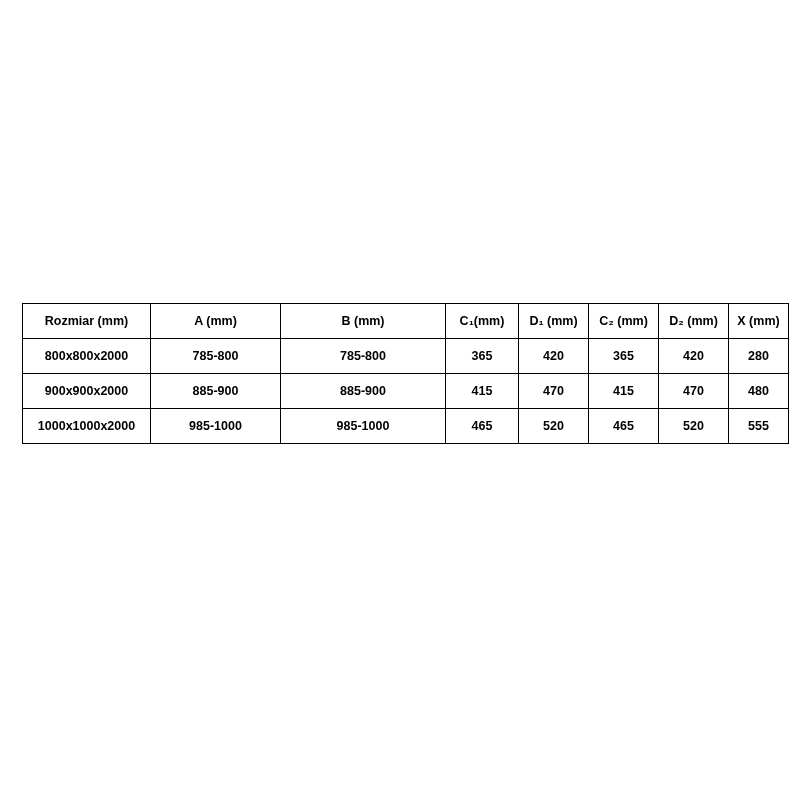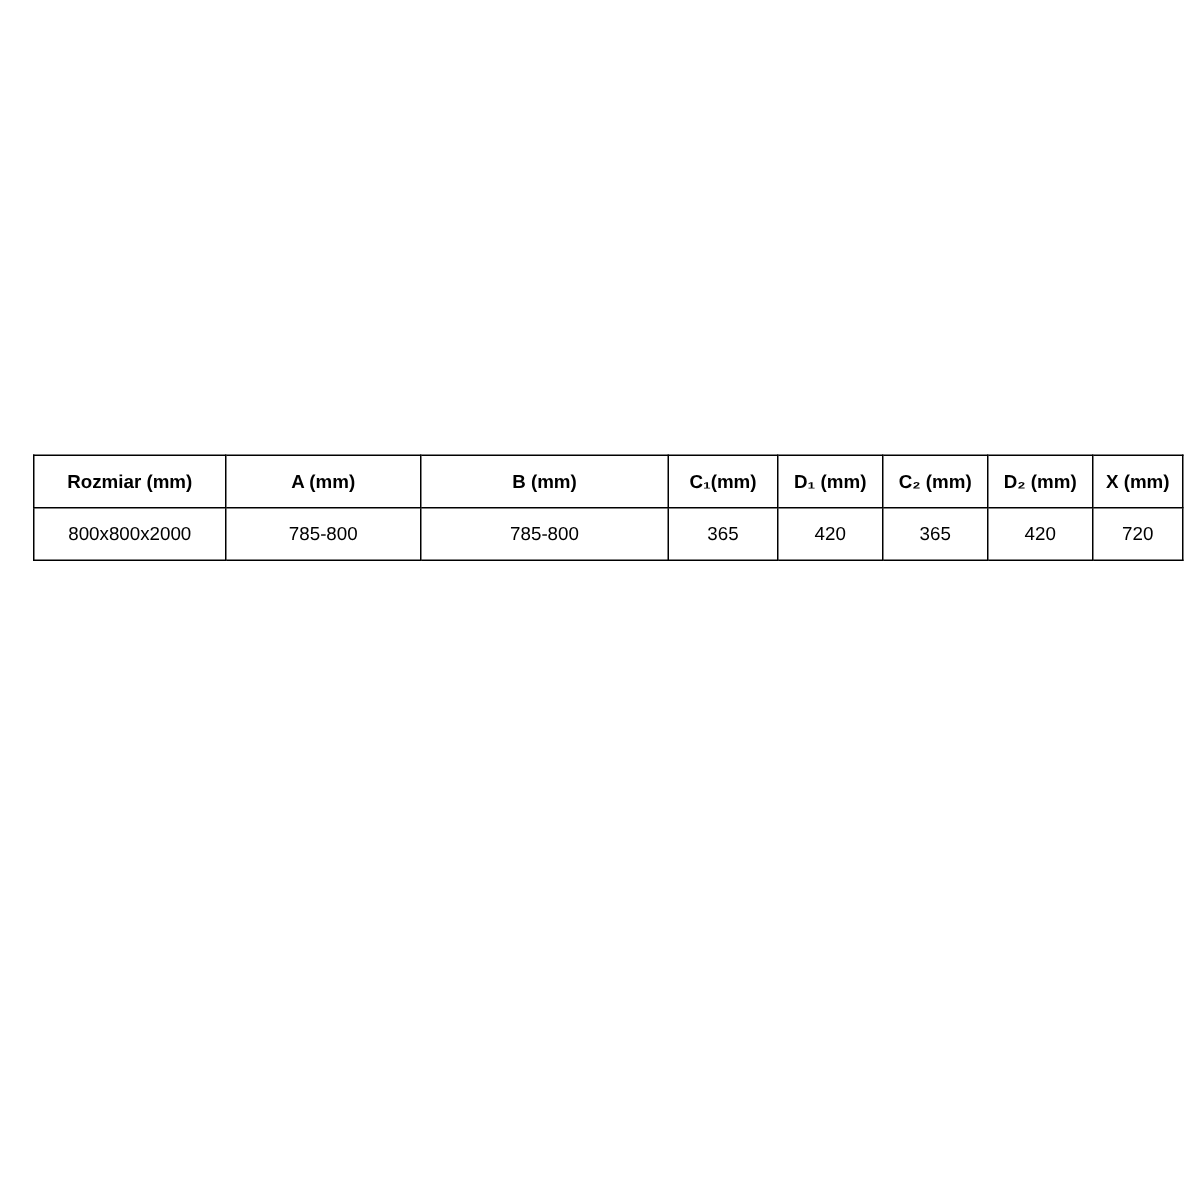--- a/index.html
+++ b/index.html
@@ -44,21 +44,21 @@
     line-height: 1.15;
     color: #000000;
     font-weight: bold;
   }
   table.spec thead th {
     height: 34px;
     font-weight: bold;
     font-size: 12.5px;
   }
   table.spec tbody td {
-    font-weight: normal;
+    font-weight: bold;
   }
   
   col.c-size { width: 128px; }
   col.c-a    { width: 130px; }
   col.c-b    { width: 165px; }
   col.c-c1   { width: 73px; }
   col.c-d1   { width: 70px; }
   col.c-c2   { width: 70px; }
   col.c-d2   { width: 70px; }
   col.c-x    { width: 60px; }
@@ -93,18 +93,38 @@
       </thead>
       <tbody>
         <tr>
           <td>800x800x2000</td>
           <td>785-800</td>
           <td>785-800</td>
           <td>365</td>
           <td>420</td>
           <td>365</td>
           <td>420</td>
-          <td>720</td>
+          <td>280</td>
+        </tr>
+        <tr>
+          <td>900x900x2000</td>
+          <td>885-900</td>
+          <td>885-900</td>
+          <td>415</td>
+          <td>470</td>
+          <td>415</td>
+          <td>470</td>
+          <td>480</td>
+        </tr>
+        <tr>
+          <td>1000x1000x2000</td>
+          <td>985-1000</td>
+          <td>985-1000</td>
+          <td>465</td>
+          <td>520</td>
+          <td>465</td>
+          <td>520</td>
+          <td>555</td>
         </tr>
       </tbody>
     </table>
   </div>
 </div>
 
 </body></html>

